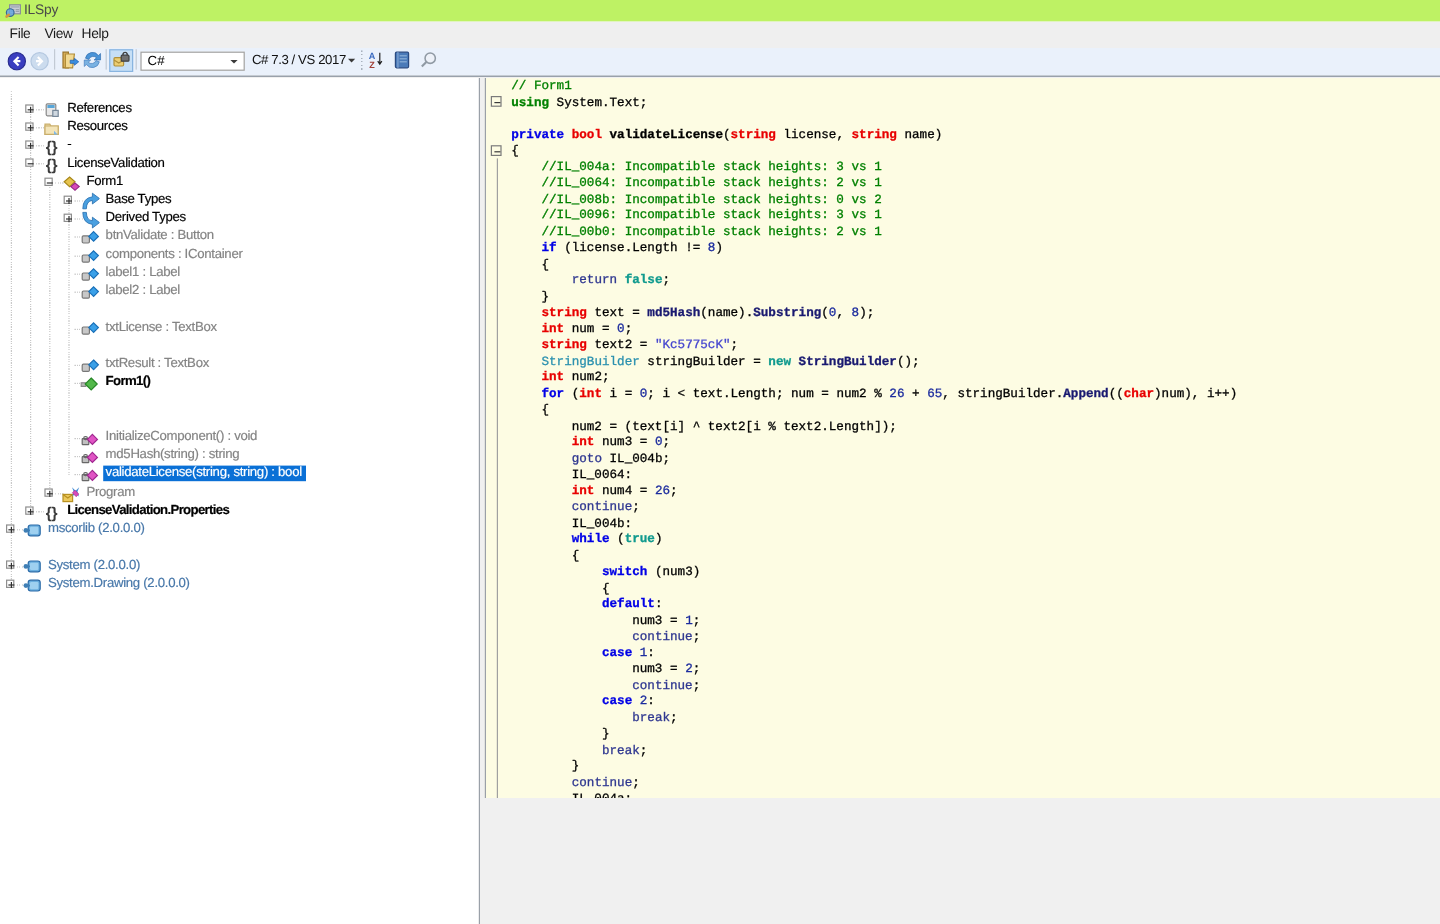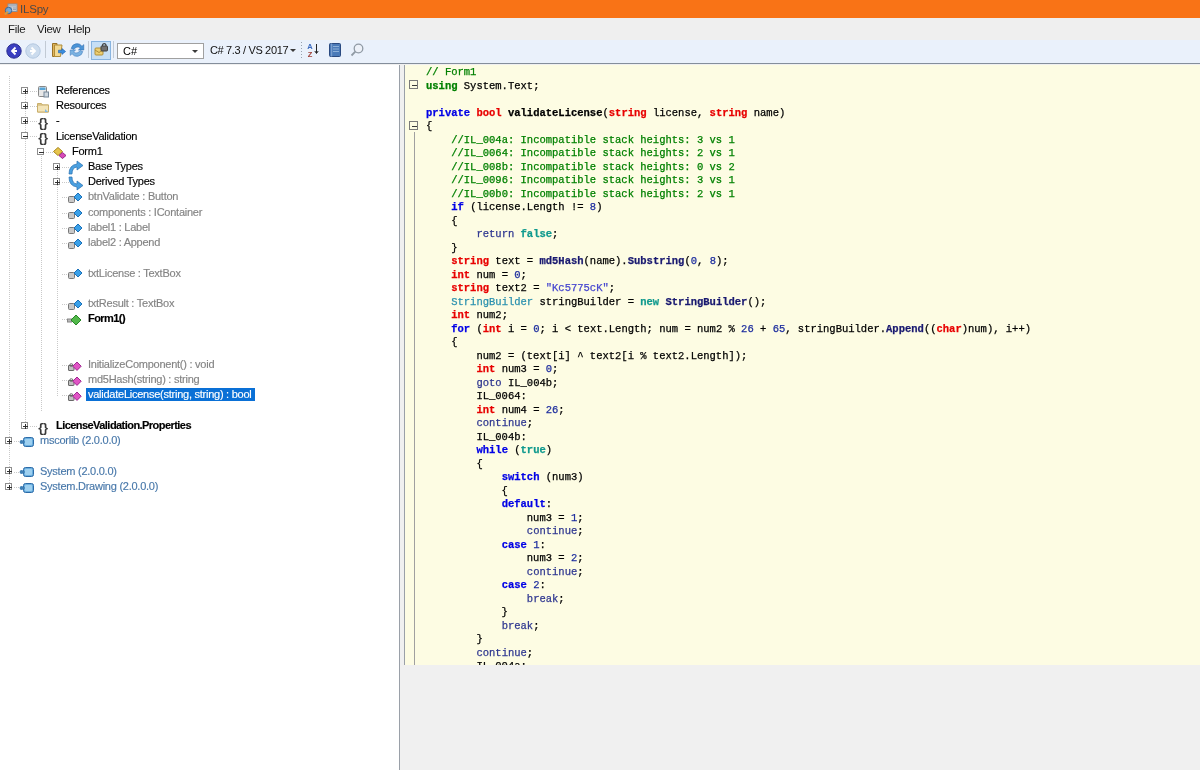--- a/index.html
+++ b/index.html
@@ -1,17 +1,17 @@
 <!DOCTYPE html>
 <html><head><meta charset="utf-8"><style>
 *{margin:0;padding:0;box-sizing:border-box}
 html,body{width:1200px;height:770px;overflow:hidden;background:#fff;
  font-family:"Liberation Sans",sans-serif;-webkit-font-smoothing:antialiased}
 #win{position:relative;width:1200px;height:770px}
-#title{position:absolute;left:0;top:0;width:100%;height:18px;background:#f97316}
+#title{position:absolute;left:0;top:0;width:100%;height:18px;background:#bef264}
 #title span{position:absolute;left:20px;top:2.5px;font-size:11.5px;letter-spacing:-0.2px;color:#4a4a4a}
 #menu{position:absolute;left:0;top:18px;width:100%;height:22px;background:#efefef}
 #menu span{position:absolute;top:5px;font-size:11.5px;letter-spacing:-0.3px;color:#1a1a1a}
 #tb{position:absolute;left:0;top:40px;width:100%;height:23px;background:#eaf1fb}
 #main{position:absolute;left:0;top:63px;width:1200px;height:707px;border-top:1px solid #848e9b;background:#f0f0f0}
 #tree{position:absolute;left:0;top:1px;width:400px;height:706px;background:#fff;border-right:1px solid #9aa0a8;overflow:hidden}
 #codew{position:absolute;left:404px;top:1px;width:796px;height:600px;background:#fdfce3;border-left:1px solid #9aa0a8;overflow:hidden}
 pre{position:absolute;left:21px;top:1.2px;font-family:"Liberation Mono",monospace;
  font-size:10.5px;line-height:13.5px;color:#000;white-space:pre;-webkit-text-stroke:0.25px}
 .G{color:#008000} .U{color:#008000;font-weight:bold} .K{color:#0000e6;font-weight:bold}
@@ -226,21 +226,21 @@
             <path d="M11 3l4 4-4 4-4-4z" fill="#3aa0e8" stroke="#1a70b8"></path>
           </svg>
           <span class="tg" style="left:88px">label1 : Label</span>
         </div>
 <div class="trow" style="top:170.9px">
           <div class="hg" style="left:62px;top:7.2px;width:7px"></div>
           <svg class="ti" style="left:67px;top:0px" viewBox="0 0 16 16">
             <rect x="1.5" y="6.5" width="6" height="6" rx="1" fill="#c8c8c8" stroke="#787878"></rect>
             <path d="M11 3l4 4-4 4-4-4z" fill="#3aa0e8" stroke="#1a70b8"></path>
           </svg>
-          <span class="tg" style="left:88px">label2 : Append</span>
+          <span class="tg" style="left:88px">label2 : Label</span>
         </div>
 <div class="trow" style="top:201.4px">
           <div class="hg" style="left:62px;top:7.2px;width:7px"></div>
           <svg class="ti" style="left:67px;top:0px" viewBox="0 0 16 16">
             <rect x="1.5" y="6.5" width="6" height="6" rx="1" fill="#c8c8c8" stroke="#787878"></rect>
             <path d="M11 3l4 4-4 4-4-4z" fill="#3aa0e8" stroke="#1a70b8"></path>
           </svg>
           <span class="tg" style="left:88px">txtLicense : TextBox</span>
         </div>
 <div class="trow" style="top:231.9px">
@@ -278,20 +278,34 @@
           <span class="tg" style="left:88px">md5Hash(string) : string</span>
         </div>
 <div class="trow" style="top:323.2px">
           <div class="hg" style="left:62px;top:7.2px;width:7px"></div>
           <svg class="ti" style="left:67px;top:0px" viewBox="0 0 16 16">
             <rect x="1.5" y="7.5" width="5.5" height="5" rx="0.5" fill="#c0c0c0" stroke="#686868"></rect>
             <rect x="2.8" y="5.8" width="3" height="2.5" rx="1.2" fill="none" stroke="#686868"></rect>
             <path d="M10 4l4.2 4.2-4.2 4.2-4.2-4.2z" fill="#e054c4" stroke="#a02890"></path>
           </svg>
           <span class="tsel" style="left:88px">validateLicense(string, string) : bool</span>
+        </div>
+<div class="trow" style="top:338.5px">
+          <div class="hg" style="left:46px;top:7.2px;width:7px"></div>
+          <div class="exp" style="left:37px;top:3px">
+            <div class="h"></div>
+            <div class="v"></div>
+          </div>
+          <svg class="ti" style="left:51px;top:0px" viewBox="0 0 16 16">
+            <rect x="1.5" y="8" width="8" height="6" fill="#ecc95c" stroke="#b89020"></rect>
+            <path d="M1.5 8l4 3 4-3" fill="none" stroke="#b89020"></path>
+            <path d="M9 2l3 3 3-3-1.5 4 1.5 4-3-3-3 3 1.5-4z" fill="#4a90d8"></path>
+            <path d="M11.5 4.5l3.2 3.2-2.2 2.2-3.2-3.2z" fill="#d84ab8" stroke="#982888" stroke-width="0.5"></path>
+          </svg>
+          <span class="tg" style="left:72px">Program</span>
         </div>
 <div class="trow" style="top:353.7px">
           <div class="hg" style="left:30px;top:7.2px;width:7px"></div>
           <div class="exp" style="left:21px;top:3px">
             <div class="h"></div>
             <div class="v"></div>
           </div>
           <svg class="ti" style="left:35px;top:0px" viewBox="0 0 16 16">
             <text x="8" y="12.5" font-size="13" font-family="Liberation Sans" font-weight="bold" fill="#3a3a3a" text-anchor="middle">{}</text>
           </svg>

